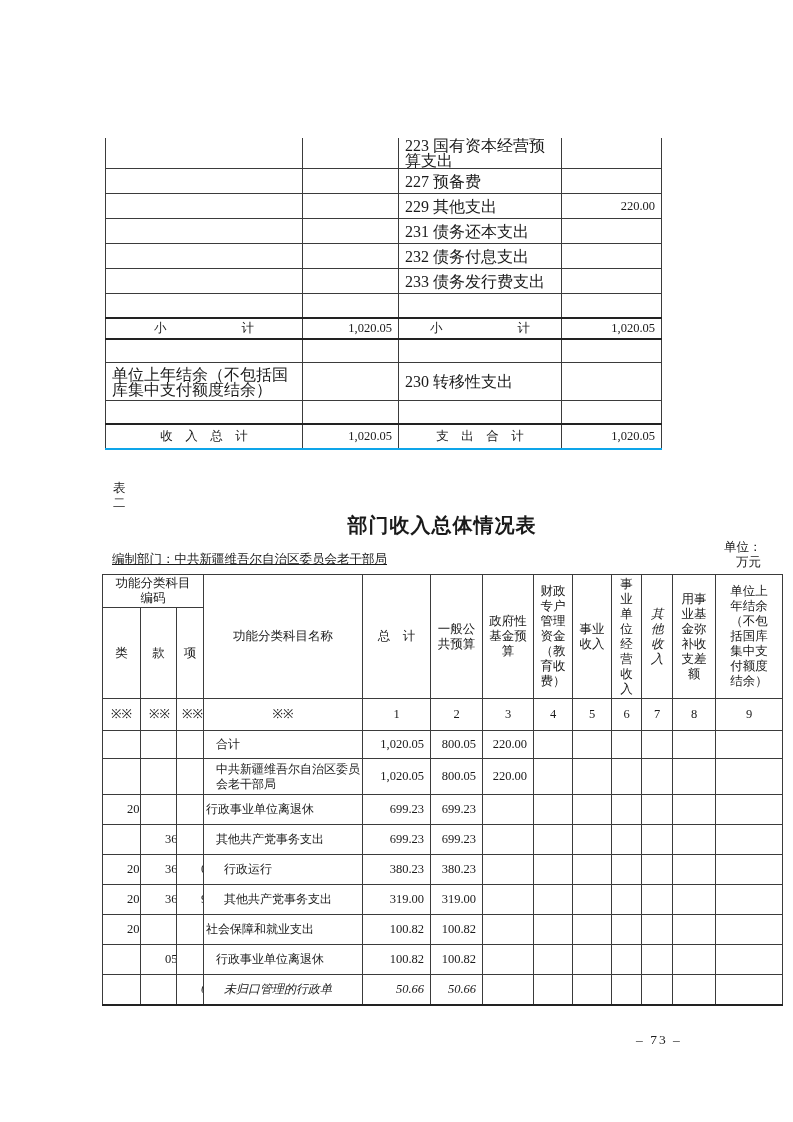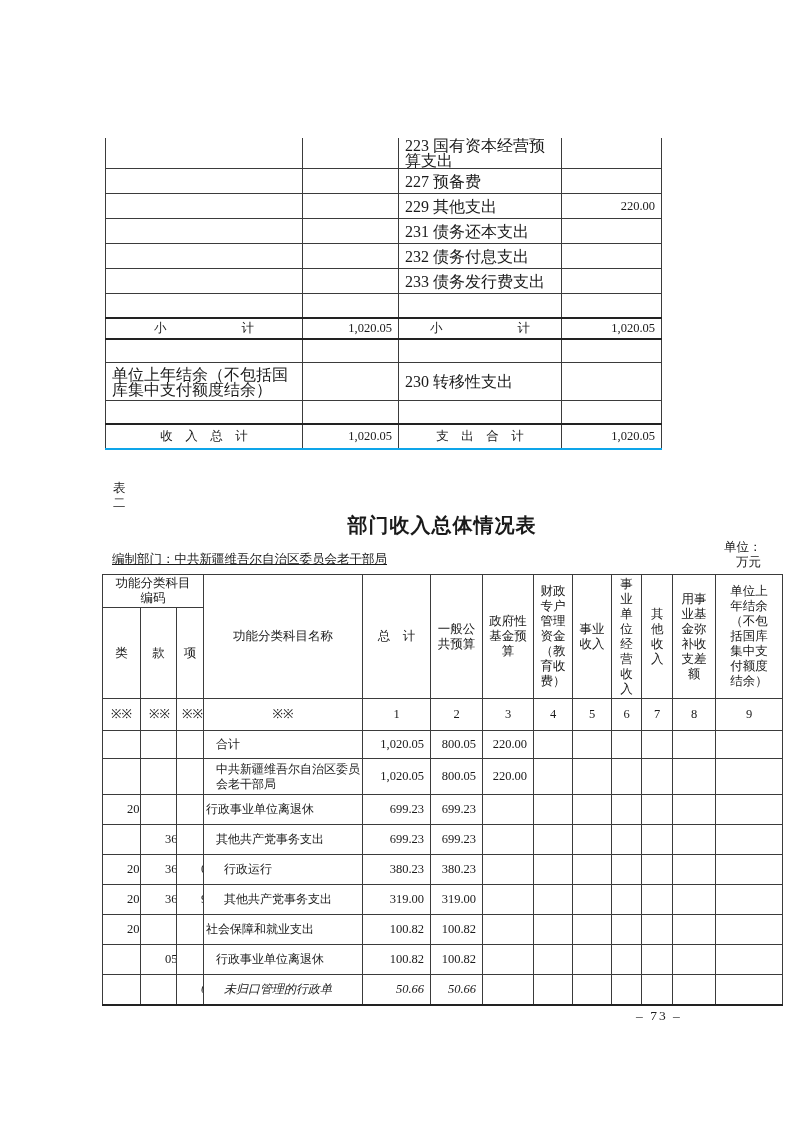--- a/index.html
+++ b/index.html
@@ -30,42 +30,42 @@
   .unit .u2{padding-left:12px;}
 
   
   .t2{position:absolute;left:102px;top:574px;width:680px;}
   .t2 td{text-align:center;}
   .t2 tr.h1 td{height:32px;}
   .t2 tr.h2 td{height:90px;}
   .t2 td.w-fiscal{padding:0 4px;}
   .t2 td.w-shiye{padding:0 4px;}
   .t2 td.w-jingying{padding:0 8px;}
-  .t2 td.w-qita{padding:0 9px;}
+  .t2 td.w-qita{padding:0 9px;font-style:italic;}
   .t2 td.w-fund{padding:0 5px;}
   .t2 td.w-carry{padding:0 10px;}
   .t2 td.w-general,.t2 td.w-govfund{padding:0 3px;}
   .t2 td.w-codegrp{padding:0 10px;}
   .t2 tr.hx td{height:31px;}
   .t2 td.mark{padding:0 8px;}
   .t2 td.mark-k{padding:0 8px;}
   .t2 td.mark-x{padding:0 5px;}
   .t2 tr.dr td{height:29px;}
   .t2 tr.dr-unit td{height:35px;}
   .t2 tr.dr-first td{height:27px;}
   .t2 td.name{text-align:left;font-size:12px;padding-right:2px;}
   .t2 td.name.lv0{padding-left:12px;}
   .t2 td.name.lv1{padding-left:2px;}
   .t2 td.name.lv2{padding-left:12px;}
   .t2 td.name.lv3{padding-left:20px;}
   .t2 td.num{text-align:right;padding-right:6px;}
   .t2 td.code{font-size:12.5px;padding-left:24px;}
   .t2 tr.last td{border-bottom:2px solid #222;font-style:italic;}
 
-  .pageno{position:absolute;left:636px;top:1008px;width:90px;font-size:13.5px;
+  .pageno{position:absolute;left:636px;top:1032px;width:90px;font-size:13.5px;
           letter-spacing:2px;}
 </style>
 </head>
 <body>
 
 <div class="page">
 
   <table class="t1">
     <colgroup>
         <col style="width:197px">

